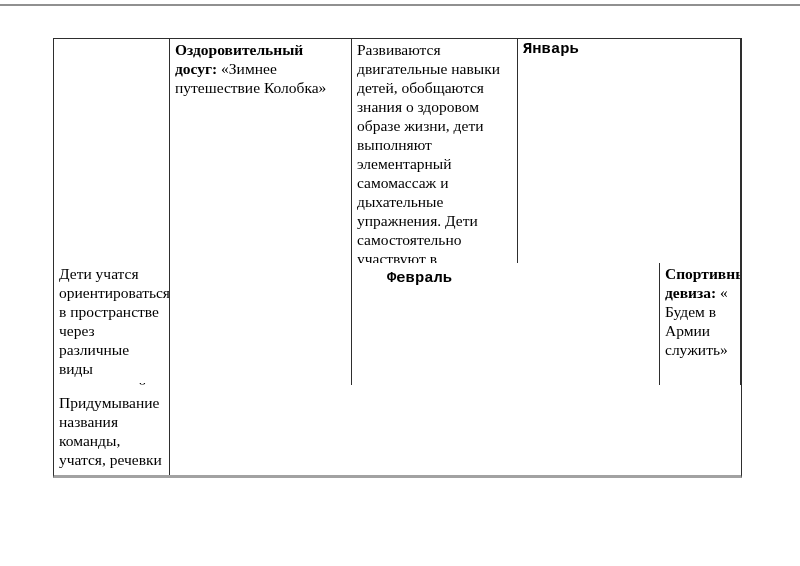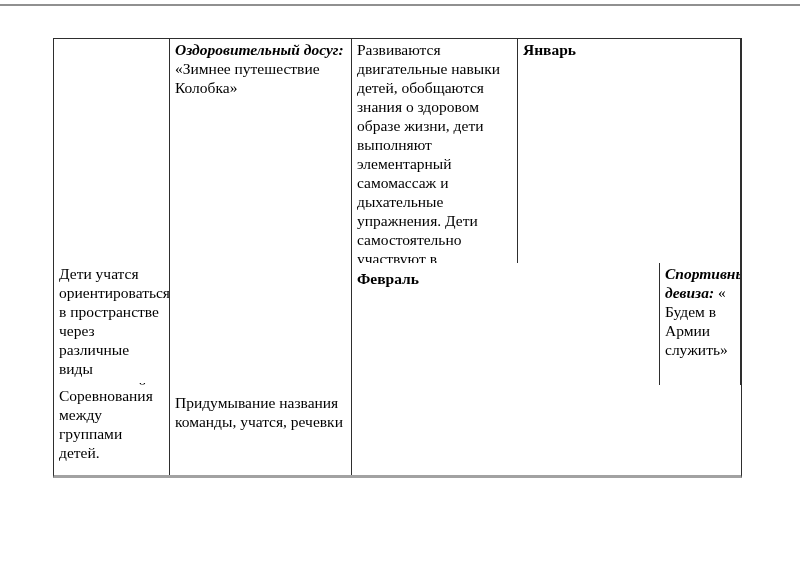--- a/index.html
+++ b/index.html
@@ -43,26 +43,26 @@
     font-size: 15.5px;
     line-height: 19px;
     white-space: pre-wrap;
     overflow: hidden;
   }
   .cell.vline {
     border-right: 1.5px solid #2e2e2e;
   }
   .cell b {
     font-weight: bold;
-    font-style: italic;
   }
   .month {
     font-weight: bold;
+    font-family: Liberation Mono, monospace;
   }
-  .pad-top-6 { padding-top: 6px; }
+  .pad-top-6 { padding-top: 6px; margin-left: 30px; }
   .pad-top-8 { padding-top: 8px; }
 </style>
 </head>
 <body>
 
 <div class="page-separator"></div>
 
 <div class="doc-table">
 
   <div class="cell vline"></div>
@@ -70,17 +70,16 @@
   <div class="cell vline">Развиваются двигательные навыки детей, обобщаются знания о здоровом образе жизни, дети  выполняют элементарный самомассаж и дыхательные упражнения. Дети самостоятельно участвуют в совместных играх и упражнениях.</div>
   <div class="cell month">Январь</div>
 
   <div class="cell vline"></div>
   <div class="cell vline">Дети учатся ориентироваться в пространстве через различные виды музыкальной деятельности.</div>
   <div class="cell vline"></div>
   <div class="cell month pad-top-6">Февраль</div>
 
   <div class="cell vline"></div>
   <div class="cell vline"><b>Спортивный девиза:</b><span> « Будем в Армии служить»</span></div>
-  <div class="cell vline">Соревнования  между группами детей.</div>
   <div class="cell vline pad-top-8">Придумывание названия команды, учатся, речевки</div>
   <div class="cell month"></div>
 
 </div>
 
 </body></html>

